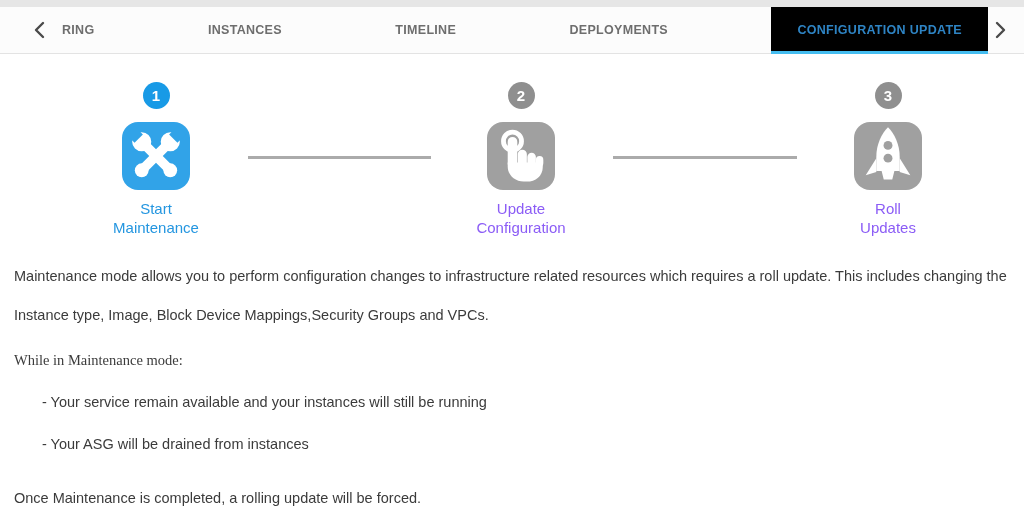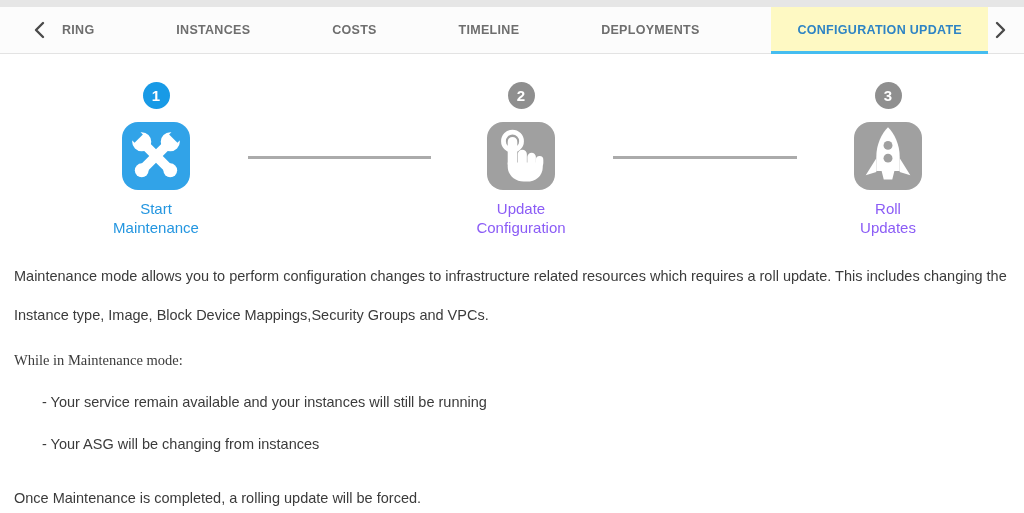--- a/index.html
+++ b/index.html
@@ -8,21 +8,21 @@
 
   .top-strip { height:7px; background:#e6e6e6; }
 
   
   .tabbar { height:47px; background:#fcfcfc; border-bottom:1px solid #e3e3e3;
     display:flex; align-items:stretch; padding:0 10px 0 26px; }
   .scroll-btn { display:flex; align-items:center; padding:0 6px; cursor:pointer; }
   .tabs-track { flex:1; display:flex; align-items:stretch; justify-content:space-between;gap:42px; }
   .tab { display:flex; align-items:center; padding:0 10px; font-size:12.5px;
     font-weight:bold; letter-spacing:.3px; color:#6e6e6e; cursor:pointer; white-space:nowrap; }
-  .tab.active { background:#fef9c3; color:#2e84c4; padding:0 26px; position:relative; }
+  .tab.active { background:#000000; color:#2e84c4; padding:0 26px; position:relative; }
   .tab.active::after { content:""; position:absolute; left:0; right:0; bottom:-1px;
     height:3px; background:#45bdf0; }
 
   
   .stepper { position:relative; height:196px; }
   .step { position:absolute; top:28px; width:160px; text-align:center; }
   .step-1 { left:76px; } .step-2 { left:441px; } .step-3 { left:808px; }
   .step-num { width:27px; height:27px; border-radius:50%; margin:0 auto; color:#fff;
     font-size:15px; font-weight:bold; display:flex; align-items:center; justify-content:center; }
   .step.active .step-num { background:#189ae6; }
@@ -59,21 +59,20 @@
 
 <div class="tabbar">
   <div class="scroll-btn">
     <svg width="14" height="20" viewBox="0 0 14 20">
         <polyline points="11,3 4,10 11,17" fill="none" stroke="#4a4a4a" stroke-width="2.4" stroke-linecap="round" stroke-linejoin="round"></polyline>
       </svg>
   </div>
   <div class="tabs-track">
     <div class="tab">RING</div>
     <div class="tab">INSTANCES</div>
-    <div class="tab">COSTS</div>
     <div class="tab">TIMELINE</div>
     <div class="tab">DEPLOYMENTS</div>
     <div class="tab active">CONFIGURATION UPDATE</div>
   </div>
   <div class="scroll-btn">
     <svg width="14" height="20" viewBox="0 0 14 20">
         <polyline points="3,3 10,10 3,17" fill="none" stroke="#4a4a4a" stroke-width="2.4" stroke-linecap="round" stroke-linejoin="round"></polyline>
       </svg>
   </div>
 </div>
@@ -145,18 +144,18 @@
       <span style="display:block">Updates</span>
     </div>
   </div>
 
 </div>
 
 <div class="content">
   <p class="intro">Maintenance mode allows you to perform configuration changes to infrastructure related resources which requires a roll update. This includes changing the Instance type, Image, Block Device Mappings,Security Groups and VPCs.</p>
   <p class="while-heading">While in Maintenance mode:</p>
   <p class="bullet">- Your service remain available and your instances will still be running</p>
-  <p class="bullet">- Your ASG will be changing from instances</p>
+  <p class="bullet">- Your ASG will be drained from instances</p>
   <p class="footer-note">Once Maintenance is completed, a rolling update will be forced.</p>
   <div class="annotation">
     <button class="start-btn">START MAINTENANCE</button>
   </div>
 </div>
 
 </body></html>

